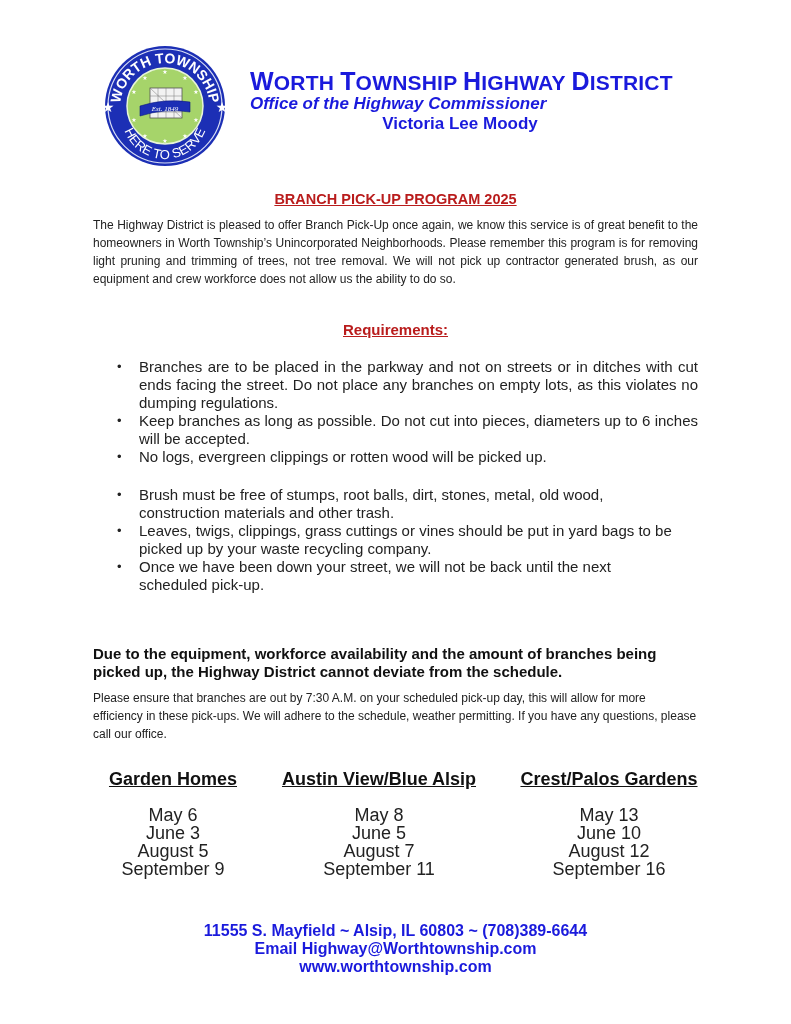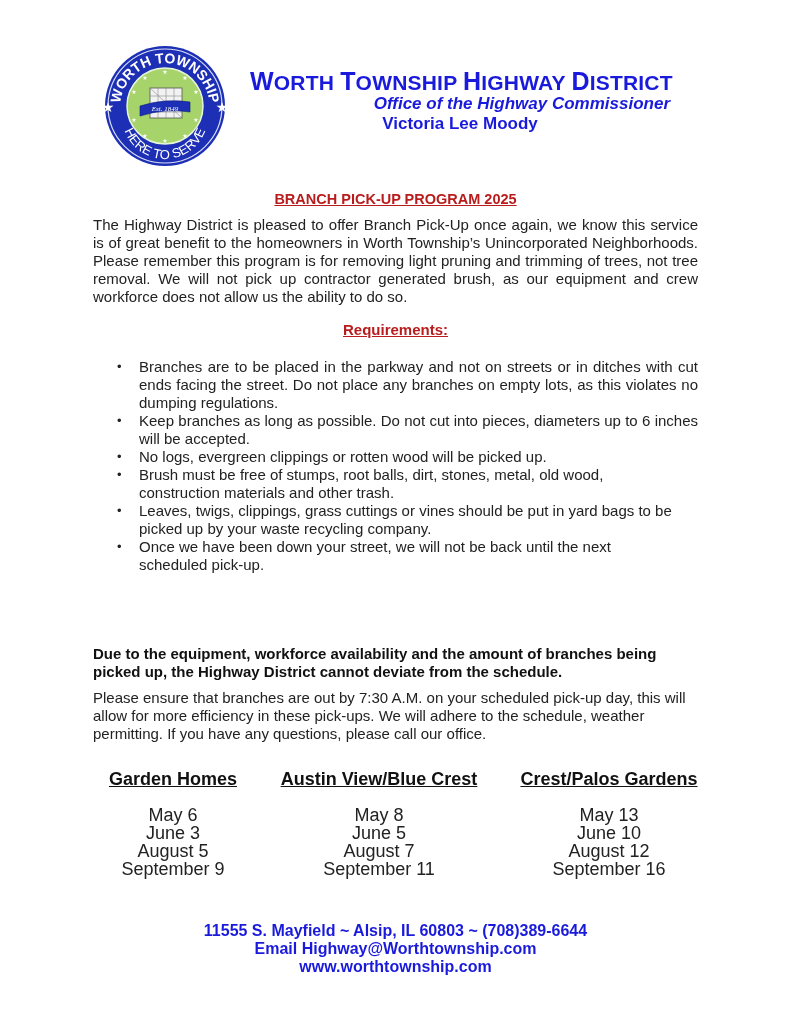--- a/index.html
+++ b/index.html
@@ -5,27 +5,27 @@
   html, body { margin: 0; padding: 0; background: #ffffff; }
   body { width: 791px; height: 1024px; position: relative; overflow: hidden;
          font-family: "Liberation Sans", sans-serif; color: #222222; }
   .abs { position: absolute; }
   
   .logo { left: 90px; top: 42px; width: 148px; height: 124px; }
   
   .hdr-title { left: 250px; top: 67px; width: 440px; color: #1a1adc; font-weight: bold;
                font-size: 21px; letter-spacing: 0.2px; white-space: nowrap; }
   .hdr-title .big { font-size: 25px; }
-  .hdr-sub { left: 250px; top: 94px; width: 420px; text-align: right; color: #1a1adc;
+  .hdr-sub { left: 250px; top: 94px; width: 420px; text-align: left; color: #1a1adc;
              font-weight: bold; font-style: italic; font-size: 17px; }
   .hdr-name { left: 250px; top: 114px; width: 420px; text-align: center; color: #1a1adc;
               font-weight: bold; font-size: 17px; }
   .heading { left: 93px; width: 605px; text-align: center; font-weight: bold;
              text-decoration: underline; font-size: 14.5px; color: #b91c1c; }
-  .para { left: 93px; width: 605px; font-size: 15px; line-height: 18px; text-align: justify; }
+  .para { left: 93px; width: 605px; font-size: 12px; line-height: 18px; text-align: justify; }
   ul.req { left: 93px; top: 358px; width: 605px; margin: 0; padding: 0; list-style: none;
            font-size: 15px; line-height: 18px; }
   ul.req li { position: relative; padding-left: 46px; }
   ul.req li::before { content: "\2022"; position: absolute; left: 24px; top: 0; font-size: 13px; }
   ul.req li.j { text-align: justify; }
   .bold-para { left: 93px; width: 605px; font-size: 15px; line-height: 18px; font-weight: bold;
                color: #111111; }
   .sched { top: 770px; width: 200px; text-align: center; font-size: 18px; line-height: 18px; }
   .sched .col-head { font-weight: bold; text-decoration: underline; color: #111; }
   .sched .dates { margin-top: 18px; }
@@ -88,40 +88,40 @@
 <div class="abs heading" style="top:191px;">BRANCH PICK-UP PROGRAM 2025</div>
 
 <div class="abs para" style="top:216px;">The Highway District is pleased to offer Branch Pick-Up once again, we know this service is of great benefit to the homeowners in Worth Township’s Unincorporated Neighborhoods. Please remember this program is for removing light pruning and trimming of trees, not tree removal. We will not pick up contractor generated brush, as our equipment and crew workforce does not allow us the ability to do so.</div>
 
 <div class="abs heading" style="top:321px; font-size:15px;">Requirements:</div>
 
 <ul class="abs req">
   <li class="j">Branches are to be placed in the parkway and not on streets or in ditches with cut ends facing the street. Do not place any branches on empty lots, as this violates no dumping regulations.</li>
   <li class="j">Keep branches as long as possible. Do not cut into pieces, diameters up to 6 inches will be accepted.</li>
   <li>No logs, evergreen clippings or rotten wood will be picked up.</li>
-  <li style="padding-right:70px;">Brush must be free of stumps, root balls, dirt, stones, metal, old wood, construction materials and other trash.</li>
+  <li style="padding-right:70px;margin-top:20px;">Brush must be free of stumps, root balls, dirt, stones, metal, old wood, construction materials and other trash.</li>
   <li>Leaves, twigs, clippings, grass cuttings or vines should be put in yard bags to be picked up by your waste recycling company.</li>
   <li style="padding-right:70px;">Once we have been down your street, we will not be back until the next scheduled pick-up.</li>
 </ul>
 
 <div class="abs bold-para" style="top:645px;">Due to the equipment, workforce availability and the amount of branches being picked up, the Highway District cannot deviate from the schedule.</div>
 
 <div class="abs para" style="top:689px; text-align:left;">Please ensure that branches are out by 7:30 A.M. on your scheduled pick-up day, this will allow for more efficiency in these pick-ups. We will adhere to the schedule, weather permitting. If you have any questions, please call our office.</div>
 
 <div class="abs sched" style="left:73px;">
   <div class="col-head">Garden Homes</div>
   <div class="dates">
     <div>May 6</div>
     <div>June 3</div>
     <div>August 5</div>
     <div>September 9</div>
   </div>
 </div>
 <div class="abs sched" style="left:279px;">
-  <div class="col-head">Austin View/Blue Crest</div>
+  <div class="col-head">Austin View/Blue Alsip</div>
   <div class="dates">
     <div>May 8</div>
     <div>June 5</div>
     <div>August 7</div>
     <div>September 11</div>
   </div>
 </div>
 <div class="abs sched" style="left:509px;">
   <div class="col-head">Crest/Palos Gardens</div>
   <div class="dates">

